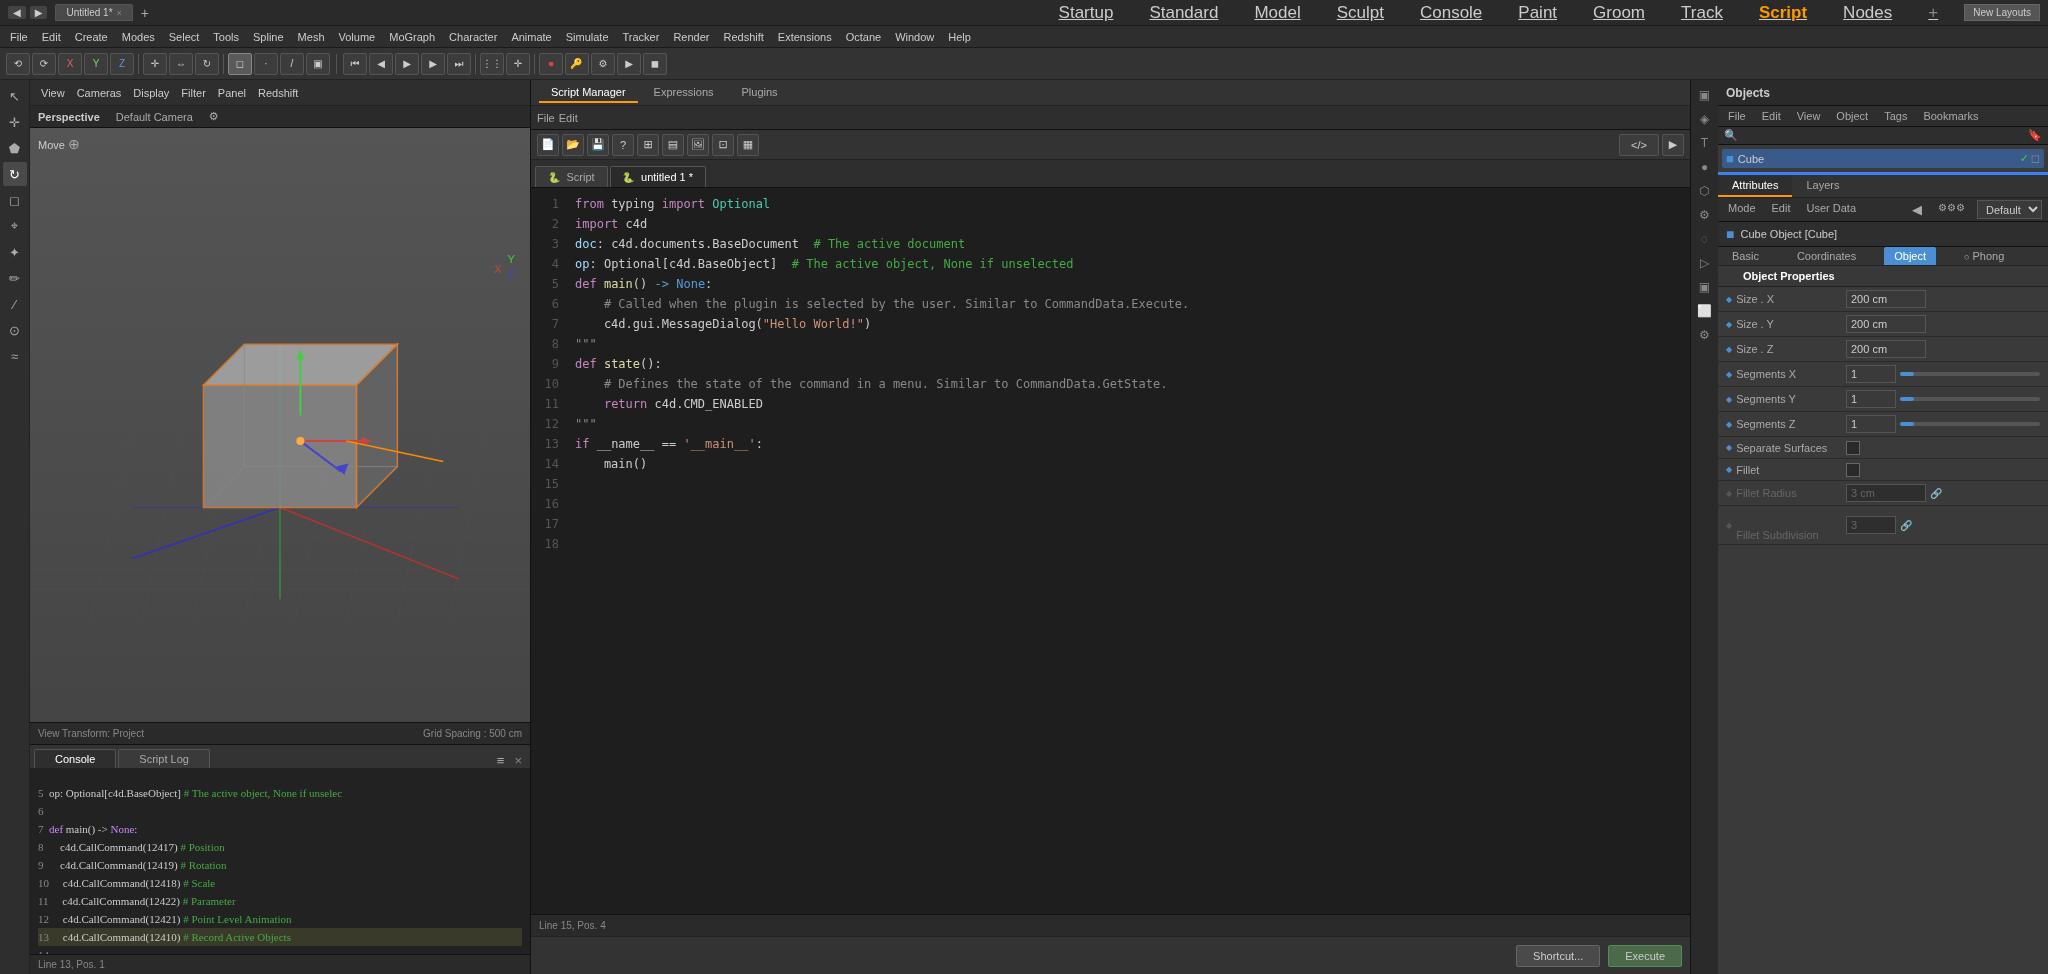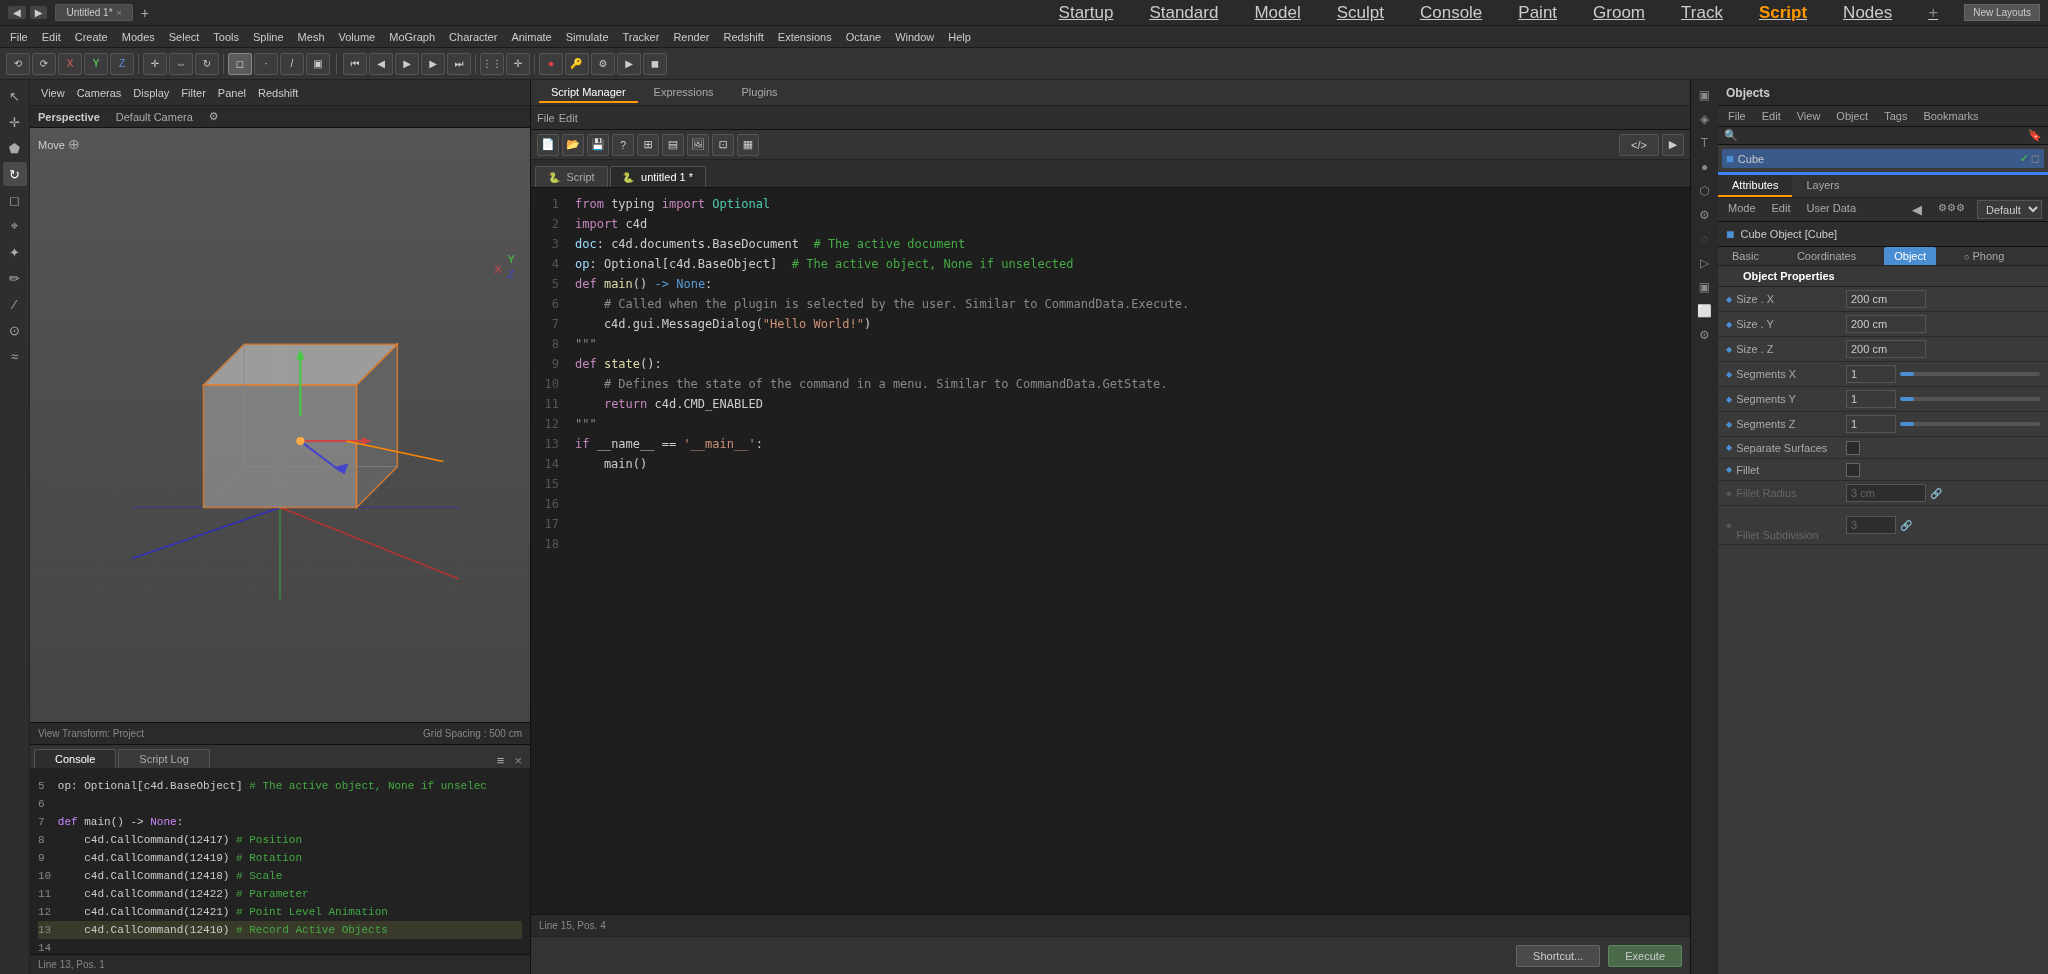--- a/index.html
+++ b/index.html
@@ -110,21 +110,21 @@
       display: flex;
       background: #333;
       height: 24px;
       align-items: flex-end;
       padding: 0 4px;
       gap: 2px;
       border-bottom: 1px solid #222;
     }
     .console-tab { padding: 3px 20px; font-size: 11px; color: #aaa; cursor: pointer; border-radius: 2px 2px 0 0; background: #3a3a3a; border: 1px solid #555; border-bottom: none; }
     .console-tab.active { background: #2e2e2e; color: #fff; }
-    .console-body { flex: 1; overflow-y: auto; padding: 8px 8px; font-family: Liberation Mono, monospace; font-size: 11px; background: #222; }
+    .console-body { flex: 1; overflow-y: auto; padding: 15px 8px; font-family: Liberation Serif, serif; font-size: 11px; background: #222; }
     .console-line { line-height: 18px; white-space: pre; color: #ccc; }
     .console-line .kw { color: #cc88ff; }
     .console-line .comment { color: #44aa44; }
     .console-footer { height: 20px; background: #2a2a2a; border-top: 1px solid #111; display: flex; align-items: center; padding: 0 8px; font-size: 10px; color: #888; }
 
     
     .script-manager {
       flex: 1;
       display: flex;
       flex-direction: column;

